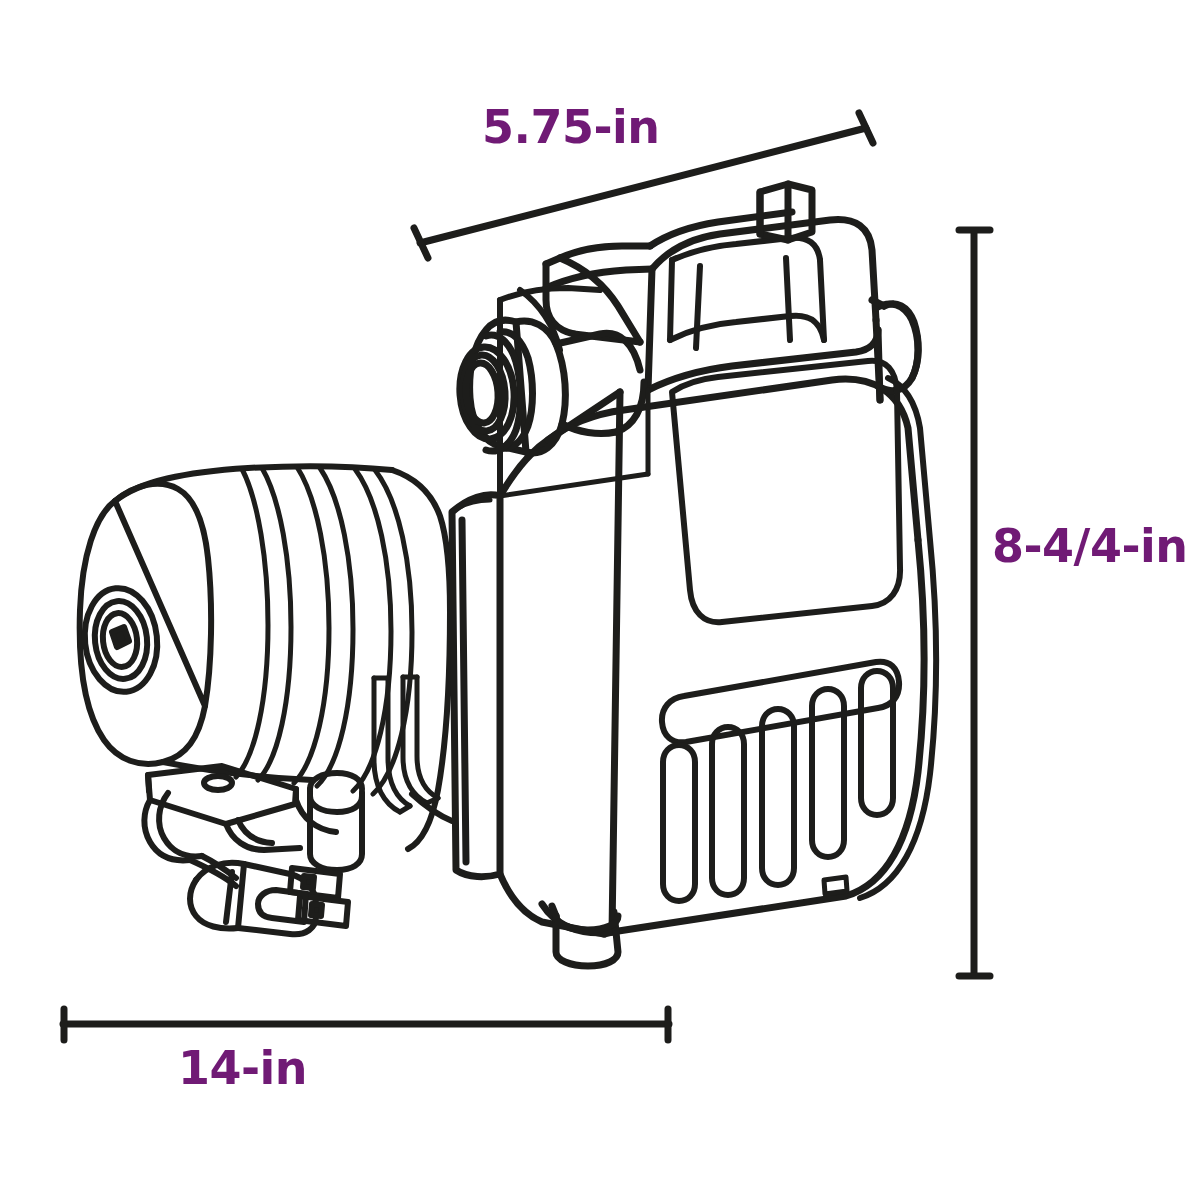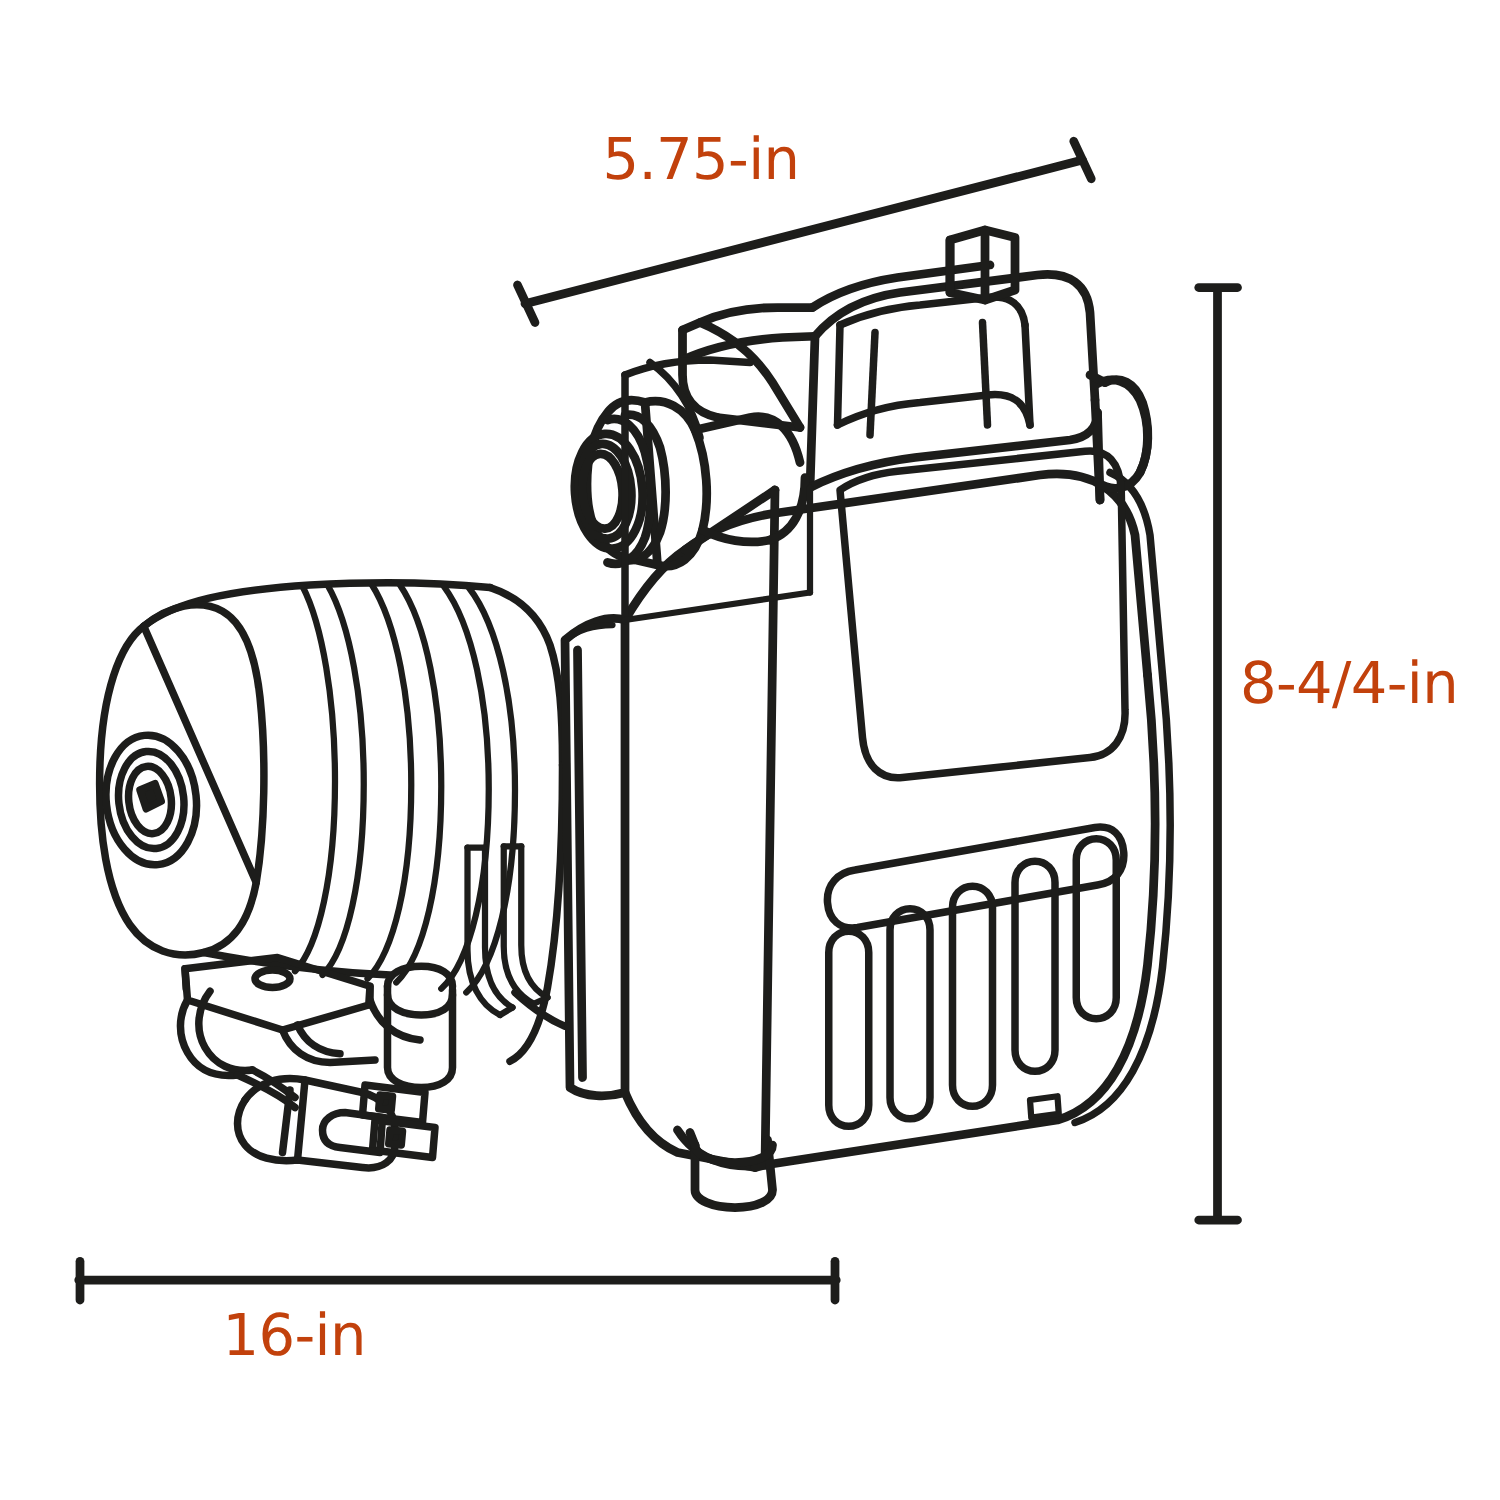--- a/index.html
+++ b/index.html
@@ -17,23 +17,23 @@
   }
   #drawing-svg {
     position: absolute;
     left: 0;
     top: 0;
     width: 1200px;
     height: 1200px;
   }
   .dim-label {
     position: absolute;
-    color: #c2410c;
+    color: #701a75;
     font-family: "DejaVu Sans", "Liberation Sans", sans-serif;
-    font-weight: 400;
+    font-weight: 700;
     white-space: nowrap;
     letter-spacing: -0.5px;
   }
   #label-width {
     left: 482px;
     top: 100px;
     font-size: 46px;
   }
   #label-height {
     left: 992px;
@@ -270,15 +270,15 @@
         <path d="M 648 390 L 648 474"></path>
       </g>
 
     </g>
   </svg>
 
   <div class="dim-label" id="label-width">5.75-in</div>
 
   <div class="dim-label" id="label-height">8-4/4-in</div>
 
-  <div class="dim-label" id="label-depth">16-in</div>
+  <div class="dim-label" id="label-depth">14-in</div>
 
 </div>
 
 </body></html>

